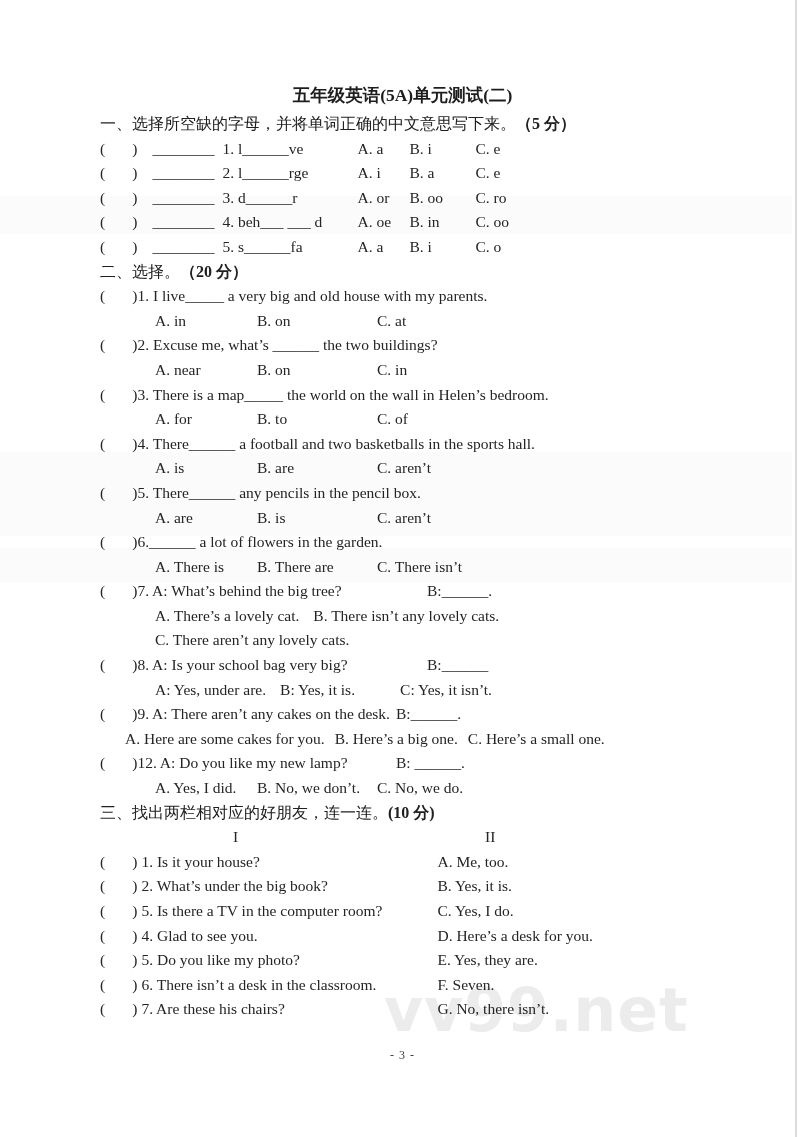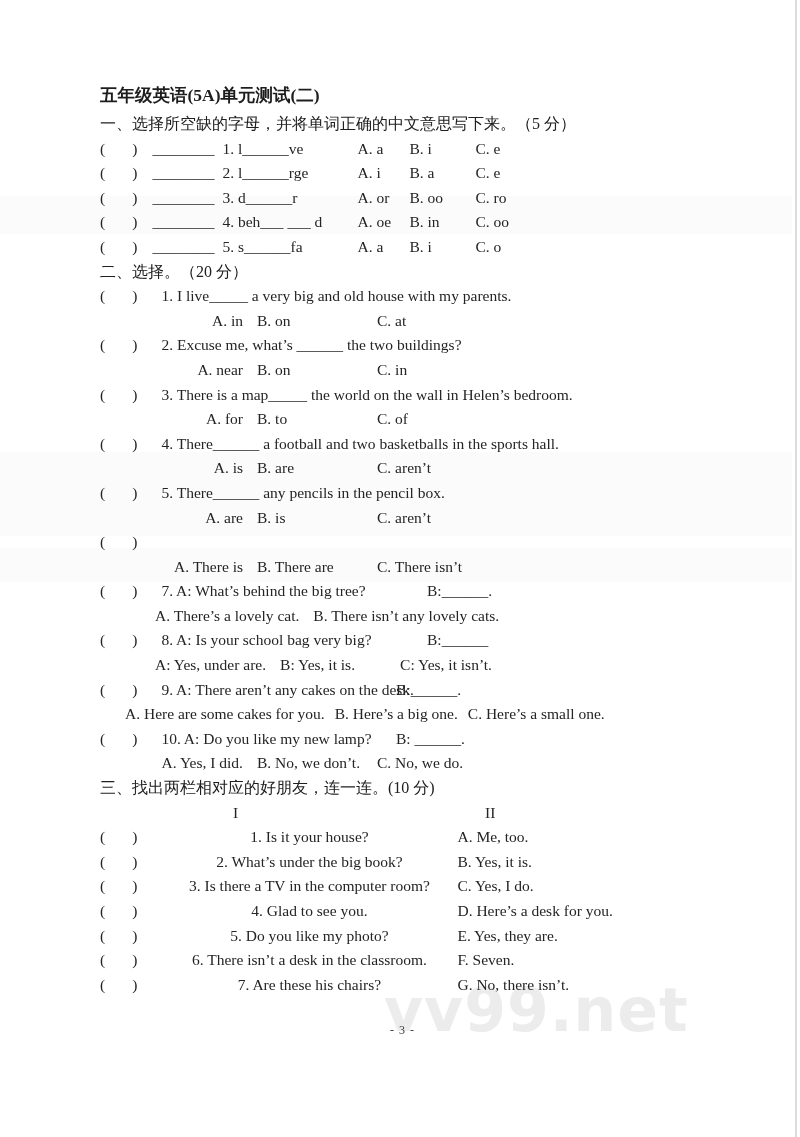--- a/index.html
+++ b/index.html
@@ -23,55 +23,55 @@
   .watermark {
     position:absolute; left:384px; top:975px; z-index:0;
     font-family:"DejaVu Sans","Liberation Sans",sans-serif;
     font-weight:bold; font-size:60px; letter-spacing:1px;
     color:#ececec; user-select:none;
   }
 
   .content { position:relative; z-index:1; padding:82px 95px 0 100px; width:605px; }
 
   .title {
-    font-weight:bold; font-size:17.5px;
+    text-align:center; font-weight:bold; font-size:17.5px;
     line-height:26px; margin-bottom:4px; color:#1d1d1d;
   }
 
   .line { height:24.6px; display:flex; align-items:baseline; line-height:24.6px; white-space:nowrap; }
   .sec-heading { font-size:16px; color:#202020;text-align:center; }
-  .sec-heading .score { font-weight:normal; }
+  .sec-heading .score { font-weight:bold; }
 
   .paren { white-space:pre; flex:0 0 auto; }
 
   
   .s1row .blank { margin:0 8px 0 15px; }
   .s1row .word { width:135px; flex:0 0 auto; }
   .s1row .opt.o1 { min-width:52px; }
   .s1row .opt.o2 { min-width:66px; }
 
   
   .qline { position:relative; }
-  .qline .stem { margin-left:24px; }
+  .qline .stem { margin-left:0; }
   .qtail { position:absolute;text-align:right; }
   .tail-far  { left:327px; }
   .tail-near { left:296px; }
 
   .optline { padding-left:55px; column-gap:14px; }
-  .optline .o1 { min-width:88px;text-align:right; }
+  .optline .o1 { min-width:88px; }
   .optline .o2 { min-width:106px; }
   .optline.free .opt { min-width:0; }
   .optline.tight { padding-left:25px; column-gap:10px; }
   .optline.tight .opt { min-width:0; }
 
   
   .colheads { position:relative; }
   .colh-left { margin-left:133px; }
   .colh-right { position:absolute; left:385px; }
-  .mrow .mleft { margin-left:24px; flex:0 0 296px;text-align:center; }
+  .mrow .mleft { margin-left:4px; flex:0 0 296px; }
 
   .footer {
     margin-top:26px; text-align:center; font-size:12px; color:#3a3a3a;
     letter-spacing:1px;
   }
 </style>
 </head>
 <body>
 
 <div class="page">
@@ -181,35 +181,39 @@
       <span class="stem">5. There______  any pencils in the pencil box.</span>
     </div>
     <div class="line optline">
       <span class="opt o1">A. are</span>
       <span class="opt o2">B. is</span>
       <span class="opt o3">C. aren’t</span>
     </div>
 
     <div class="line qline">
       <span class="paren">(       )</span>
+      <span class="stem">6.______  a lot of flowers in the garden.</span>
     </div>
     <div class="line optline">
       <span class="opt o1">A. There is</span>
       <span class="opt o2">B. There are</span>
       <span class="opt o3">C. There isn’t</span>
     </div>
 
     <div class="line qline">
       <span class="paren">(       )</span>
       <span class="stem">7. A: What’s behind the big tree?</span>
       <span class="qtail tail-far">B:______.</span>
     </div>
     <div class="line optline free">
       <span class="opt">A. There’s a lovely cat.</span>
       <span class="opt">B. There isn’t any lovely cats.</span>
+    </div>
+    <div class="line optline free">
+      <span class="opt">C. There aren’t any lovely cats.</span>
     </div>
 
     <div class="line qline">
       <span class="paren">(       )</span>
       <span class="stem">8. A: Is your school bag very big?</span>
       <span class="qtail tail-far">B:______</span>
     </div>
     <div class="line optline">
       <span class="opt o1">A: Yes, under are.</span>
       <span class="opt o2">B: Yes, it is.</span>
@@ -222,21 +226,21 @@
       <span class="qtail tail-near">B:______.</span>
     </div>
     <div class="line optline tight">
       <span class="opt">A. Here are some cakes for you.</span>
       <span class="opt">B. Here’s a big one.</span>
       <span class="opt">C. Here’s a small one.</span>
     </div>
 
     <div class="line qline">
       <span class="paren">(       )</span>
-      <span class="stem">10. A: Do you like my new lamp?</span>
+      <span class="stem">12. A: Do you like my new lamp?</span>
       <span class="qtail tail-near">B: ______.</span>
     </div>
     <div class="line optline">
       <span class="opt o1">A. Yes, I did.</span>
       <span class="opt o2">B. No, we don’t.</span>
       <span class="opt o3">C. No, we do.</span>
     </div>
 
     <div class="line sec-heading">
       <span>三、找出两栏相对应的好朋友，连一连。</span>
@@ -253,21 +257,21 @@
       <span class="mleft">1. Is it your house?</span>
       <span class="mright">A. Me, too.</span>
     </div>
     <div class="line mrow">
       <span class="paren">(       )</span>
       <span class="mleft">2. What’s under the big book?</span>
       <span class="mright">B. Yes, it is.</span>
     </div>
     <div class="line mrow">
       <span class="paren">(       )</span>
-      <span class="mleft">3. Is there a TV in the computer room?</span>
+      <span class="mleft">5. Is there a TV in the computer room?</span>
       <span class="mright">C. Yes, I do.</span>
     </div>
     <div class="line mrow">
       <span class="paren">(       )</span>
       <span class="mleft">4. Glad to see you.</span>
       <span class="mright">D. Here’s a desk for you.</span>
     </div>
     <div class="line mrow">
       <span class="paren">(       )</span>
       <span class="mleft">5. Do you like my photo?</span>

